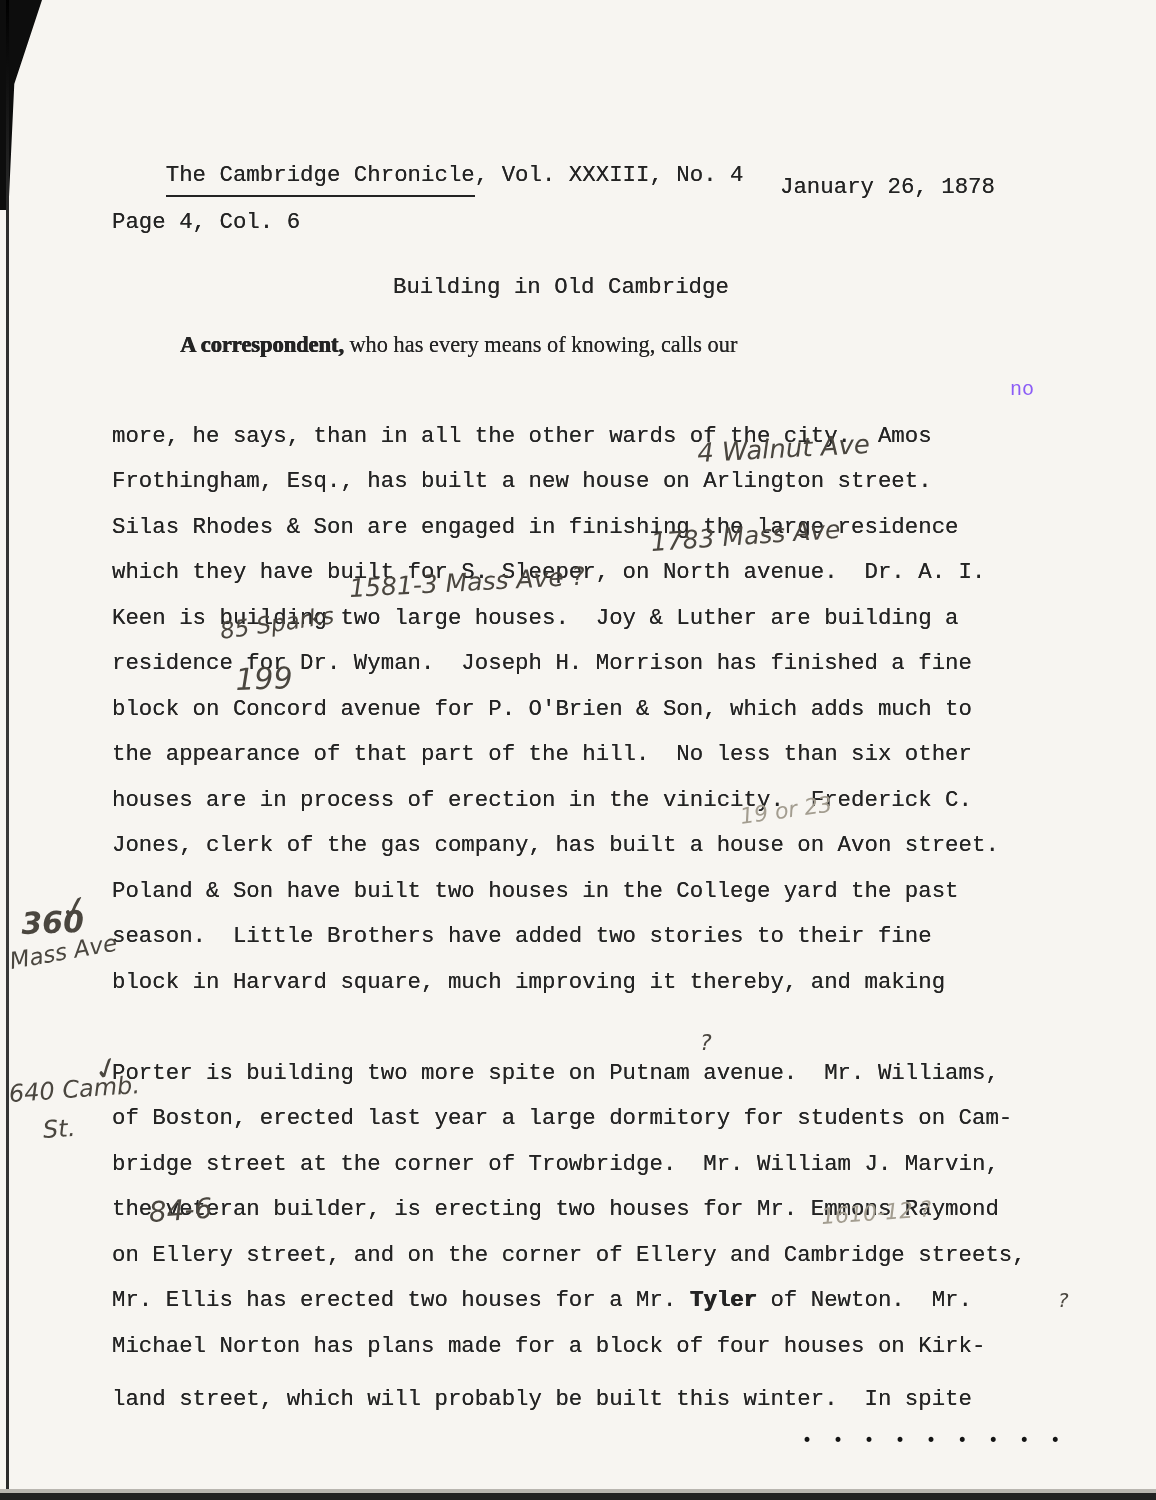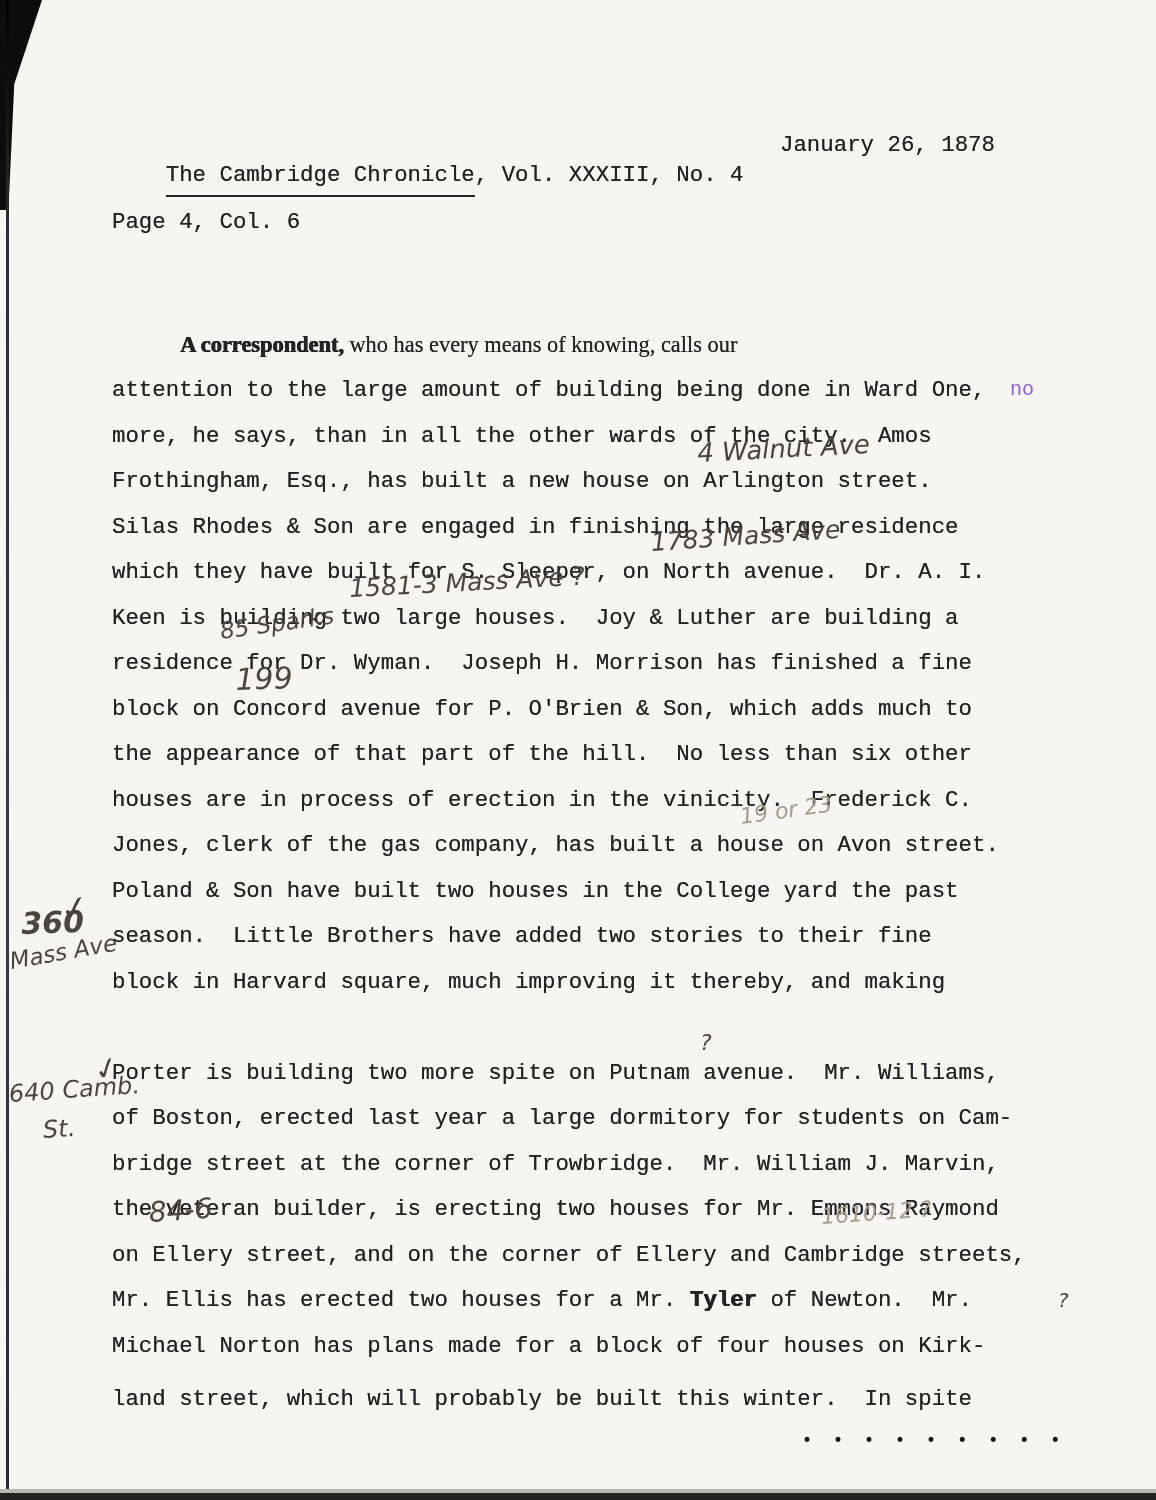--- a/index.html
+++ b/index.html
@@ -27,21 +27,21 @@
   .bottom-band { position:absolute; left:0; bottom:0; width:100%; height:7px; background:#222; }
 
   .tline {
     position:absolute; left:112px;
     font-size:22.4px; line-height:30px; white-space:pre;
     text-shadow: 0 0 0.5px rgba(20,20,20,.75);
   }
   .indent { padding-left:68px;font-family:Liberation Serif, serif; }
   .tw-bold { font-weight:bold; text-shadow:0.7px 0 0 currentColor, 0 0 0.5px rgba(20,20,20,.8); }
   .underlined { border-bottom:2px solid #232323; padding-bottom:7px; }
-  .date { left:780px; }
+  .date { left:780px;margin-top:42px; }
   .title-line { left:393px; }
 
   .hw {
     position:absolute;
     font-family:"DejaVu Sans", sans-serif;
     font-style:italic;
     color:#4a463f;
     white-space:pre;
     transform-origin:left bottom;
   }
@@ -62,23 +62,23 @@
   <div class="corner-wedge"></div>
   <div class="left-line"></div>
   <div class="bottom-shadow"></div>
   <div class="bottom-band"></div>
 
   <div class="tline" style="top:130px">
     <span class="underlined">The Cambridge Chronicle</span><span>, Vol. XXXIII, No. 4</span>
   </div>
   <div class="tline date" style="top:130px">January 26, 1878</div>
   <div class="tline" style="top:207px">Page 4, Col. 6</div>
+  <div class="tline title-line" style="top:272px">Building in Old Cambridge</div>
 
   <div class="tline indent" style="top:330px"><span class="tw-bold">A correspondent,</span><span> who has every means of knowing, calls our</span></div>
-  <div class="tline" style="top:375px">attention to the large amount of building being done in Ward One,</div>
   <div class="tline" style="top:421px">more, he says, than in all the other wards of the city.  Amos</div>
   <div class="tline" style="top:466px">Frothingham, Esq., has built a new house on Arlington street.</div>
   <div class="tline" style="top:512px">Silas Rhodes &amp; Son are engaged in finishing the large residence</div>
   <div class="tline" style="top:557px">which they have built for S. Sleeper, on North avenue.  Dr. A. I.</div>
   <div class="tline" style="top:603px">Keen is building two large houses.  Joy &amp; Luther are building a</div>
   <div class="tline" style="top:648px">residence for Dr. Wyman.  Joseph H. Morrison has finished a fine</div>
   <div class="tline" style="top:694px">block on Concord avenue for P. O'Brien &amp; Son, which adds much to</div>
   <div class="tline" style="top:739px">the appearance of that part of the hill.  No less than six other</div>
   <div class="tline" style="top:785px">houses are in process of erection in the vinicity.  Frederick C.</div>
   <div class="tline" style="top:830px">Jones, clerk of the gas company, has built a house on Avon street.</div>

